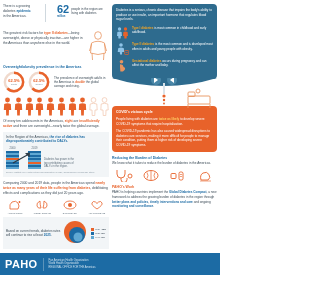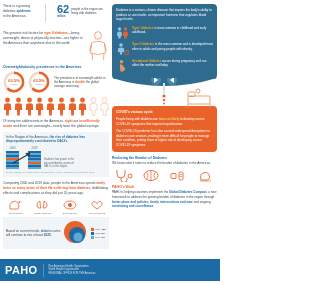--- a/index.html
+++ b/index.html
@@ -110,21 +110,21 @@
   .hl-y { color:#FFD166; font-weight:bold; }
 
   
   .rb-h { font-size:3.5px; font-weight:bold; color:#1C6BA4; margin:4px 0 1.5px; }
   .rb-p { font-size:3.1px; line-height:1.5; color:#3b4a56; margin-bottom:3px; }
 
   .work-h { font-size:3.5px; font-weight:bold; color:#E8622A; margin-bottom:1.5px; }
 
   
   .footer {
-    position:absolute; left:0; bottom:4px; width:220px; height:22px;
+    position:absolute; left:0; bottom:10px; width:220px; height:22px;
     background:#1C6BA4; display:flex; align-items:center; padding:0 5px; gap:5px;
   }
   .paho-logo { font-size:11px; font-weight:bold; color:#fff; letter-spacing:0.4px; }
   .foot-sep { width:1px; height:13px; background:#5b93ba; }
   .foot-txt { font-size:2.6px; color:#cfe2ef; line-height:1.35; }
 </style>
 </head>
 <body>
 
 <div class="page">

